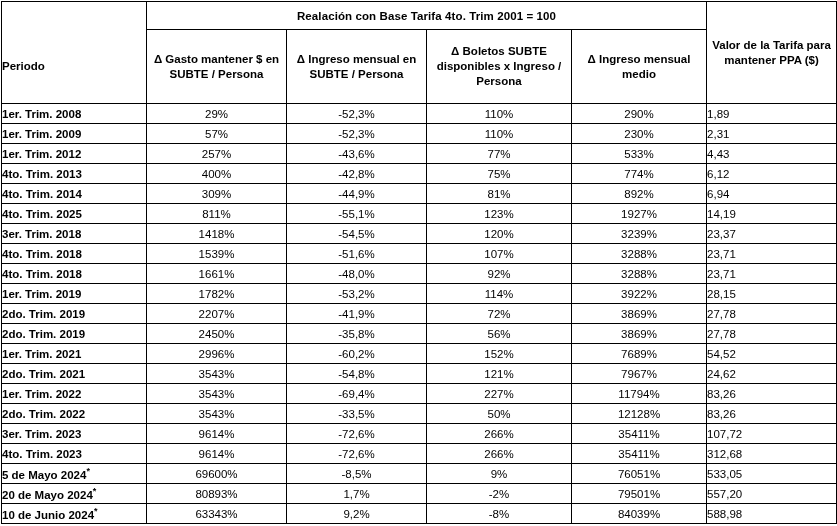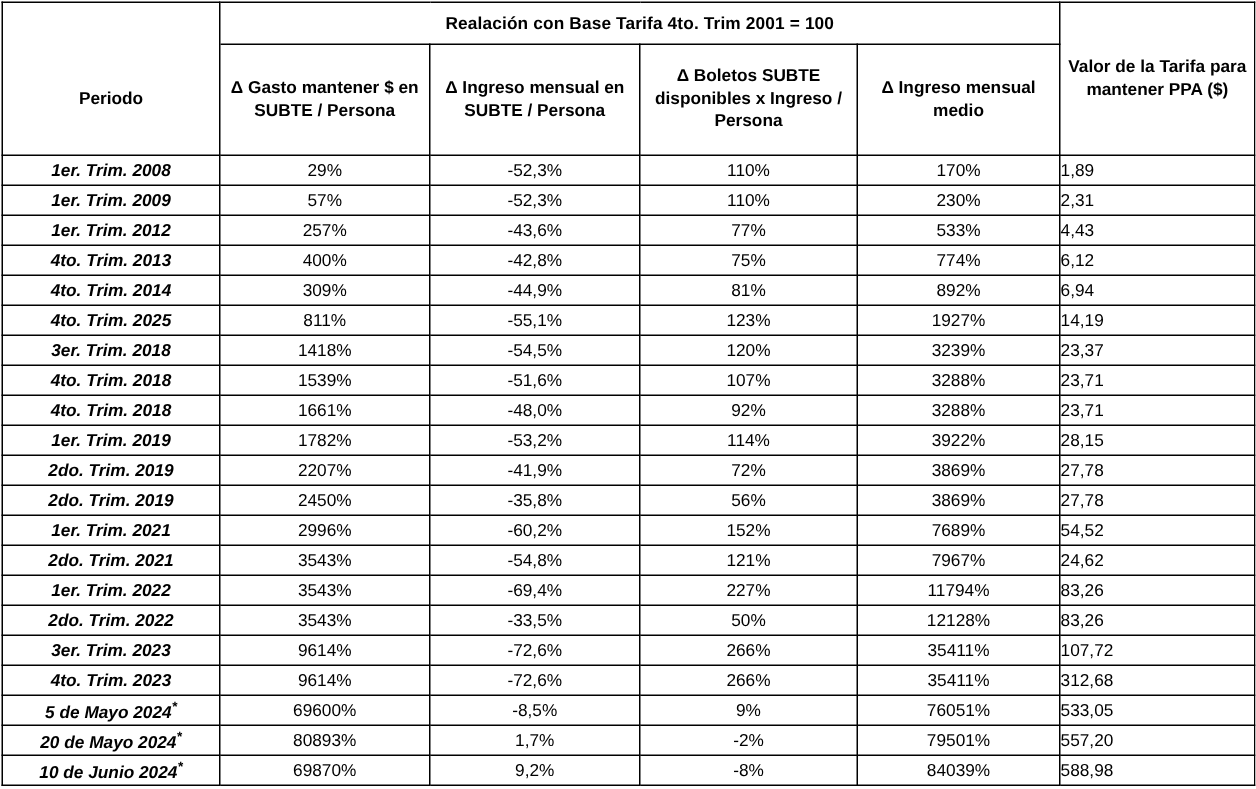--- a/index.html
+++ b/index.html
@@ -50,41 +50,40 @@
     letter-spacing: 0.1px;
   }
   .corner-blank {
     border-left: 1px solid #000;
     border-top: 1px solid #000;
     border-right: 1px solid #000;
     border-bottom: none !important;
   }
   .periodo-hdr {
     font-weight: bold;
-    text-align: center;
+    text-align: left;
     padding-left: 8px;
     font-size: 12px;
     border-top: none !important;
   }
   .colhdr {
     font-weight: bold;
     text-align: center;
     font-size: 11.5px;
     line-height: 1.28;
     padding: 4px 6px;
     height: 74px;
   }
   .rowhdr {
     font-weight: bold;
-    text-align: center;
+    text-align: left;
     padding: 3px 0 3px 7px;
     font-size: 11.5px;
     height: 20px;
     white-space: nowrap;
-    font-style: italic;
   }
   .num {
     text-align: center;
     height: 20px;
     padding: 3px 0;
   }
   .num.right {
     text-align: left;
     padding-right: 16px;
   }
@@ -120,21 +119,21 @@
         <td class="colhdr">Δ Boletos SUBTE disponibles x Ingreso / Persona</td>
         <td class="colhdr">Δ Ingreso mensual medio</td>
       </tr>
     </thead>
     <tbody id="tbody">
         <tr>
           <td class="rowhdr">1er. Trim. 2008</td>
           <td class="num">29%</td>
           <td class="num">-52,3%</td>
           <td class="num">110%</td>
-          <td class="num">170%</td>
+          <td class="num">290%</td>
           <td class="num right">1,89</td>
         </tr>
         <tr>
           <td class="rowhdr">1er. Trim. 2009</td>
           <td class="num">57%</td>
           <td class="num">-52,3%</td>
           <td class="num">110%</td>
           <td class="num">230%</td>
           <td class="num right">2,31</td>
         </tr>
@@ -277,21 +276,21 @@
         <tr>
           <td class="rowhdr">20 de Mayo 2024<span class="ast">*</span></td>
           <td class="num">80893%</td>
           <td class="num">1,7%</td>
           <td class="num">-2%</td>
           <td class="num">79501%</td>
           <td class="num right">557,20</td>
         </tr>
         <tr>
           <td class="rowhdr">10 de Junio 2024<span class="ast">*</span></td>
-          <td class="num">69870%</td>
+          <td class="num">63343%</td>
           <td class="num">9,2%</td>
           <td class="num">-8%</td>
           <td class="num">84039%</td>
           <td class="num right">588,98</td>
         </tr>
       </tbody>
   </table>
 </div>
 
 </body></html>

